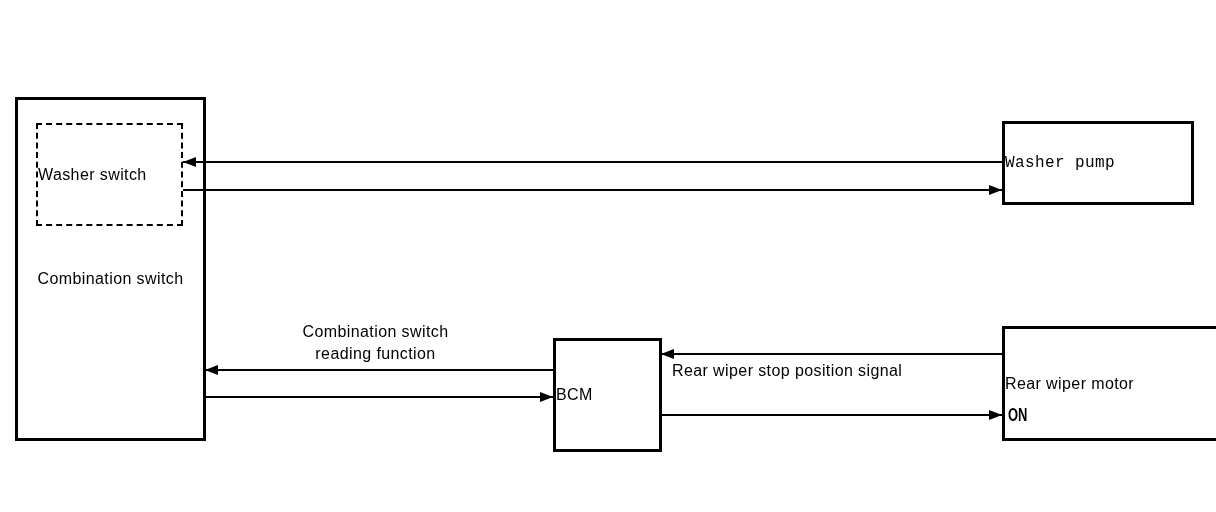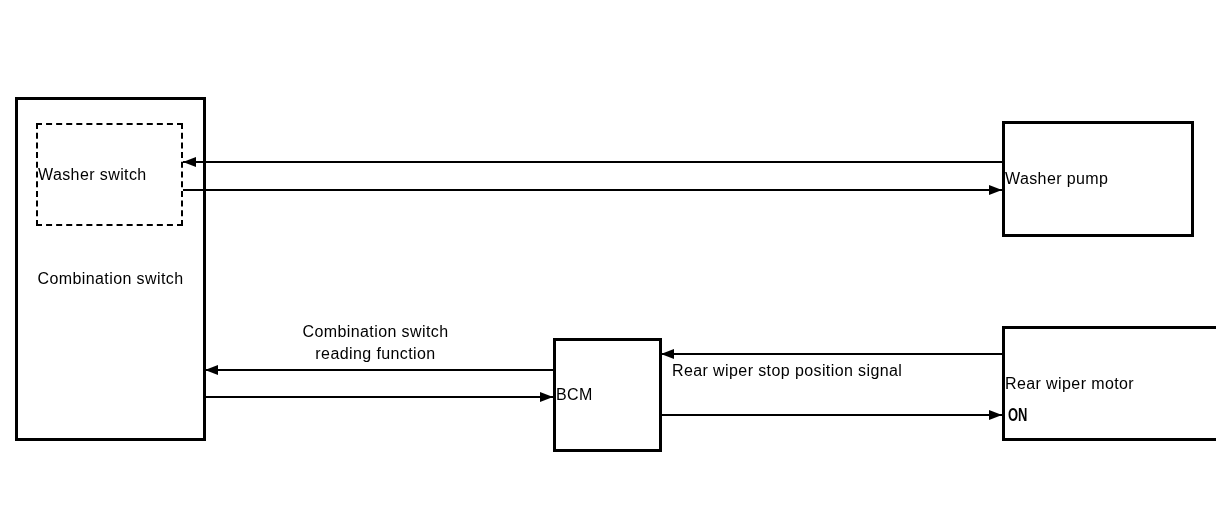--- a/index.html
+++ b/index.html
@@ -82,21 +82,21 @@
 <div class="canvas">
 
   <div class="box" style="left:15px; top:97px; width:191px; height:344px;">
     <div class="node-label cs-label">Combination switch</div>
   </div>
 
   <div class="box dashed centered" style="left:36px; top:123px; width:147px; height:103px;">
     <div class="node-label">Washer switch</div>
   </div>
 
-  <div class="box centered" style="left:1002px; top:121px; width:192px; height:116px;">
+  <div class="box centered" style="left:1002px; top:121px; width:192px; height:84px;font-family:Liberation Mono, monospace;">
     <div class="node-label">Washer pump</div>
   </div>
 
   <div class="box centered" style="left:553px; top:328px; width:109px; height:114px;margin-top:10px;">
     <div class="node-label">BCM</div>
   </div>
 
   <div class="box centered" style="left:1002px; top:326px; width:220px; height:115px;">
     <div class="node-label">Rear wiper motor</div>
   </div>

